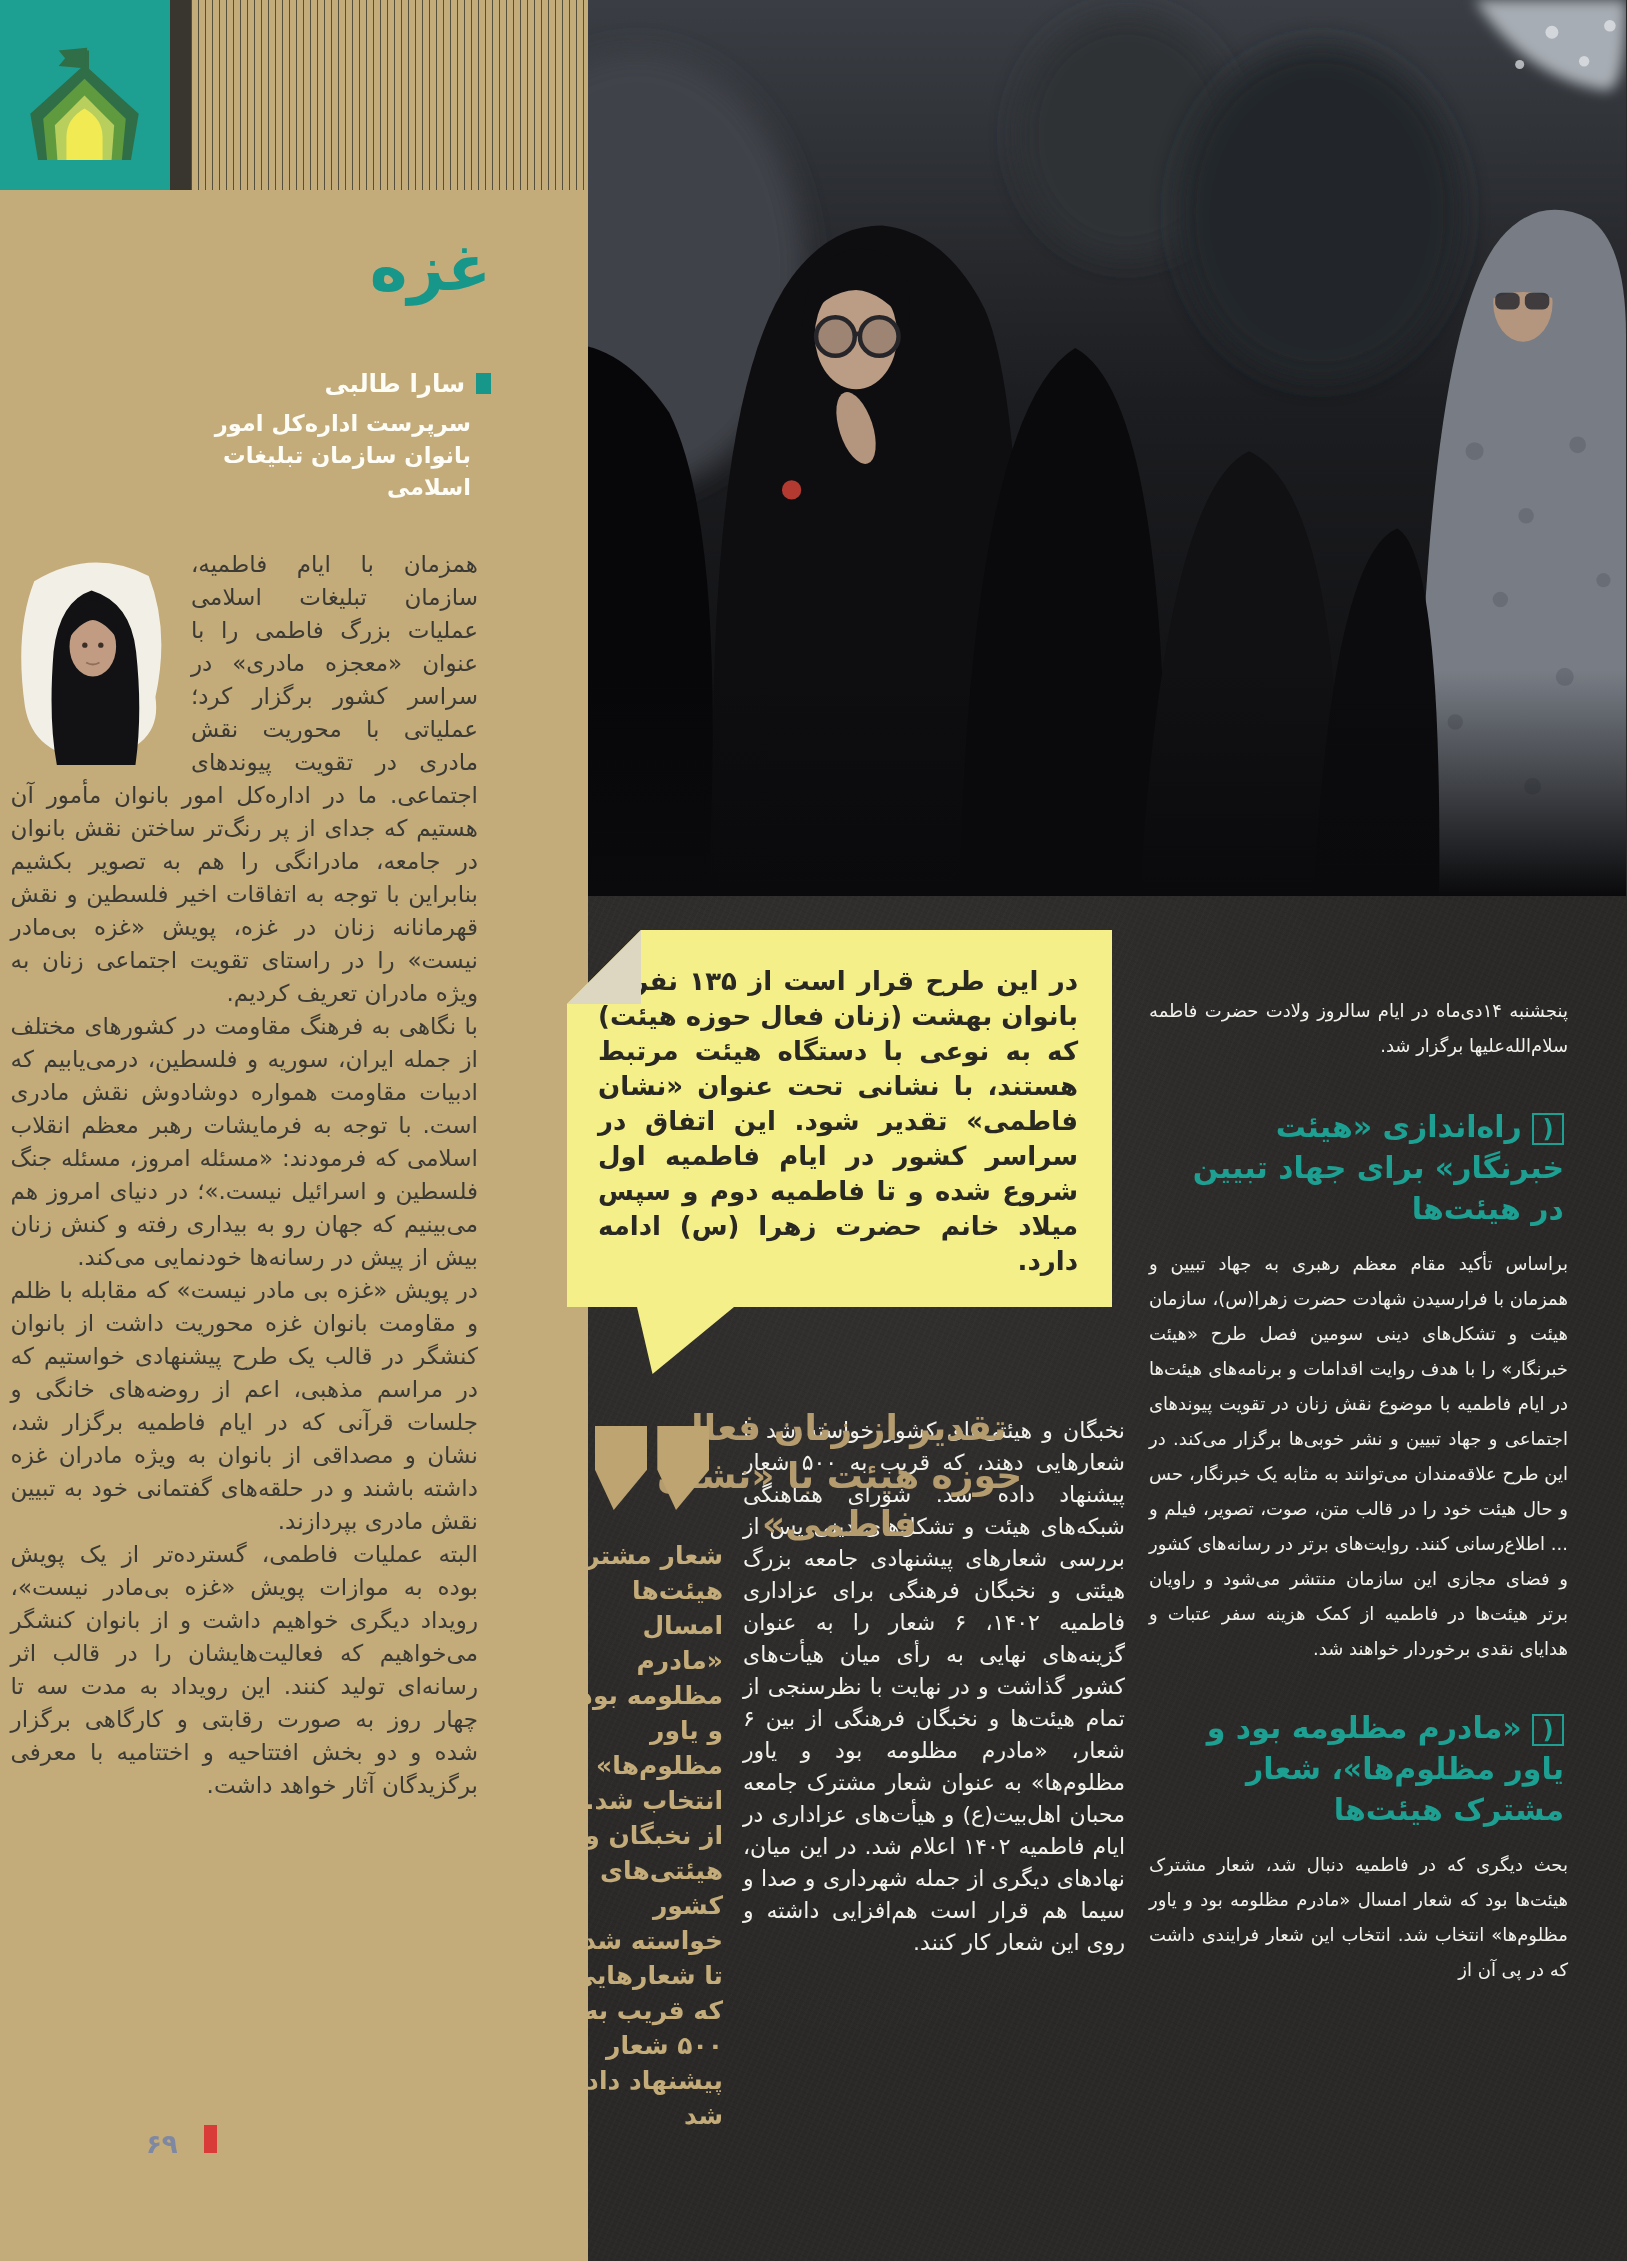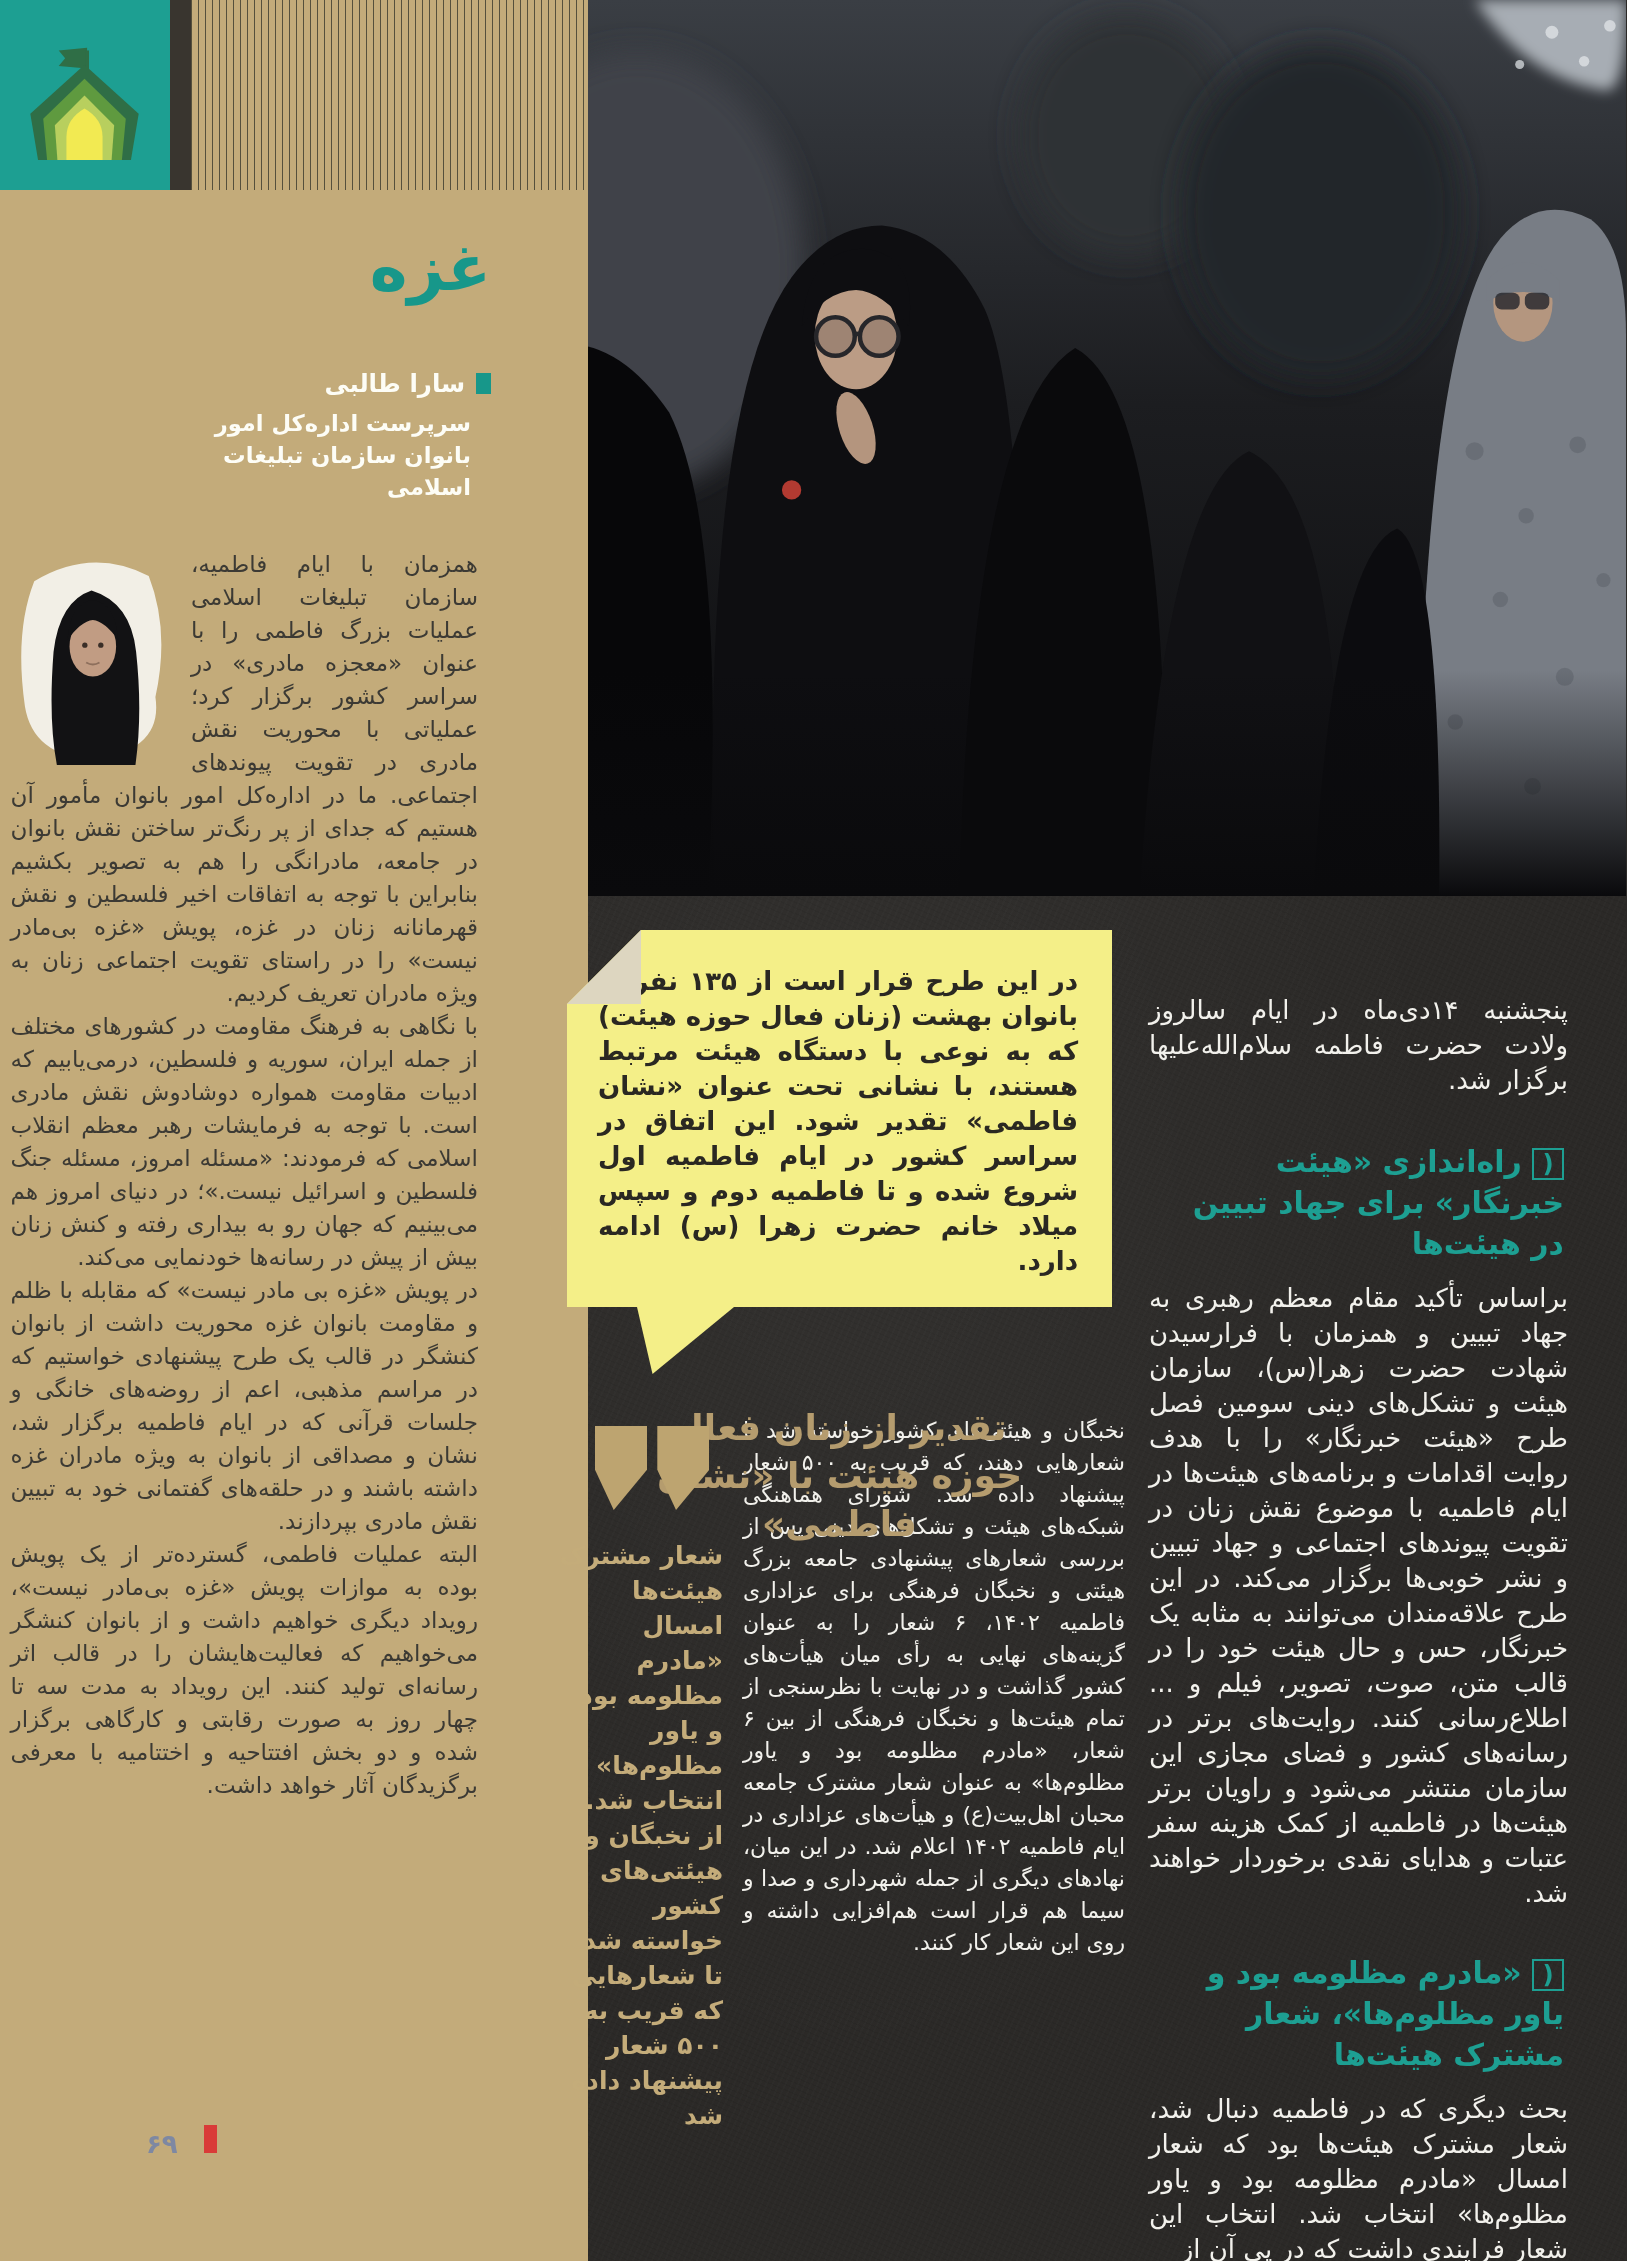--- a/index.html
+++ b/index.html
@@ -90,21 +90,21 @@
     margin-top:28px; color:#c4ac7a; font-size:25px; font-weight:bold; line-height:35px;
     direction:rtl; text-align:right;
   }
 
   
   .mid-col { position:absolute; left:222px; top:1415px; width:382px; z-index:2; }
   .mid-col p { color:#f2f1ec; font-size:22px; line-height:32px; text-align:justify; direction:rtl; }
 
   
   .right-col { position:absolute; left:628px; top:993px; width:419px; z-index:2; }
-  .right-col p { color:#f2f1ec; font-size:26px; line-height:35px; text-align:justify; direction:rtl; }
+  .right-col p { color:#f2f1ec; font-size:18px; line-height:35px; text-align:justify; direction:rtl; }
   .right-col .intro { margin-bottom:43px; }
   .sec-title {
     color:#1d9f92; font-size:30px; line-height:41px; font-weight:bold;
     text-align:right; margin:41px 4px 17px;
   }
   .sec-bullet {
     display:inline-flex; align-items:center; justify-content:center;
     width:32px; height:32px; border:2.6px solid #1d9f92; color:#1d9f92;
     font-size:24.5px; font-weight:bold; vertical-align:middle; margin-left:10.3px;
   }

